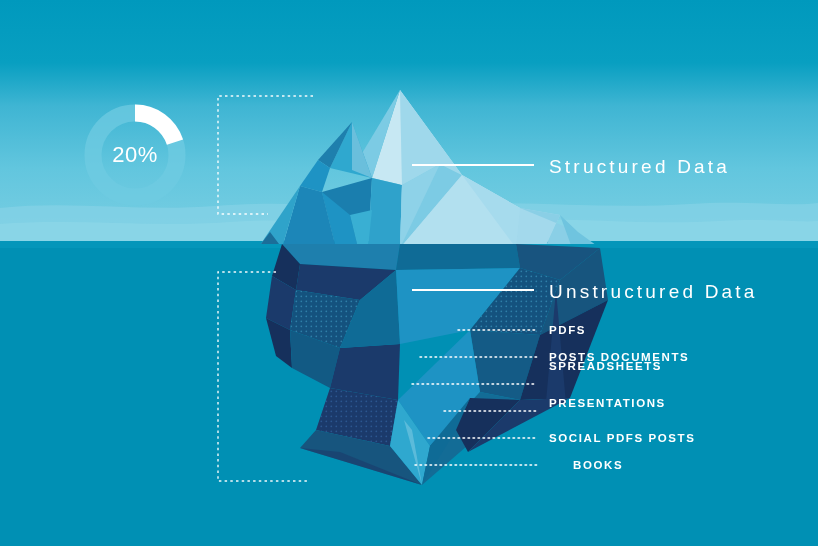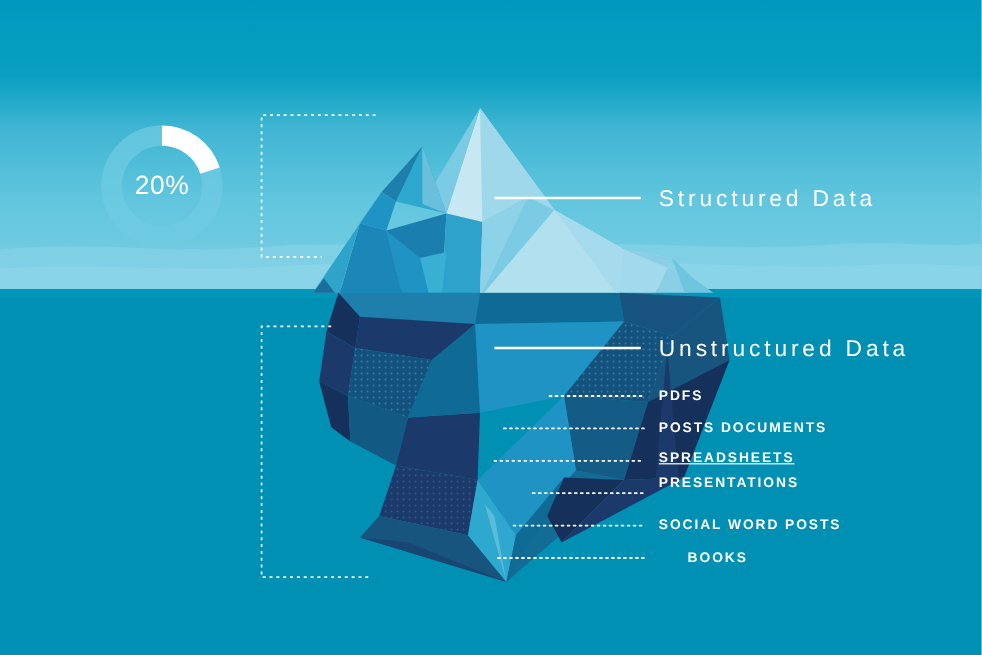--- a/index.html
+++ b/index.html
@@ -218,20 +218,20 @@
       <div class="donut-label">20%</div>
     </div>
 
 
     <div class="callout" id="callout-structured">Structured Data</div>
     <div class="callout" id="callout-unstructured">Unstructured Data</div>
 
     <div id="item-labels">
         <div class="item-label" style="left: 549px; top: 324px;">PDFS</div>
         <div class="item-label" style="left: 549px; top: 351px;">POSTS DOCUMENTS</div>
-        <div class="item-label" style="left: 549px; top: 376px; text-decoration: underline;">SPREADSHEETS</div>
+        <div class="item-label" style="left: 549px; top: 360px;">SPREADSHEETS</div>
         <div class="item-label" style="left: 549px; top: 397px;">PRESENTATIONS</div>
-        <div class="item-label" style="left: 549px; top: 432px;">SOCIAL WORD POSTS</div>
+        <div class="item-label" style="left: 549px; top: 432px;">SOCIAL PDFS POSTS</div>
         <div class="item-label" style="left: 573px; top: 459px;">BOOKS</div>
       </div>
 
   </div>
 </div>
 
 </body></html>

